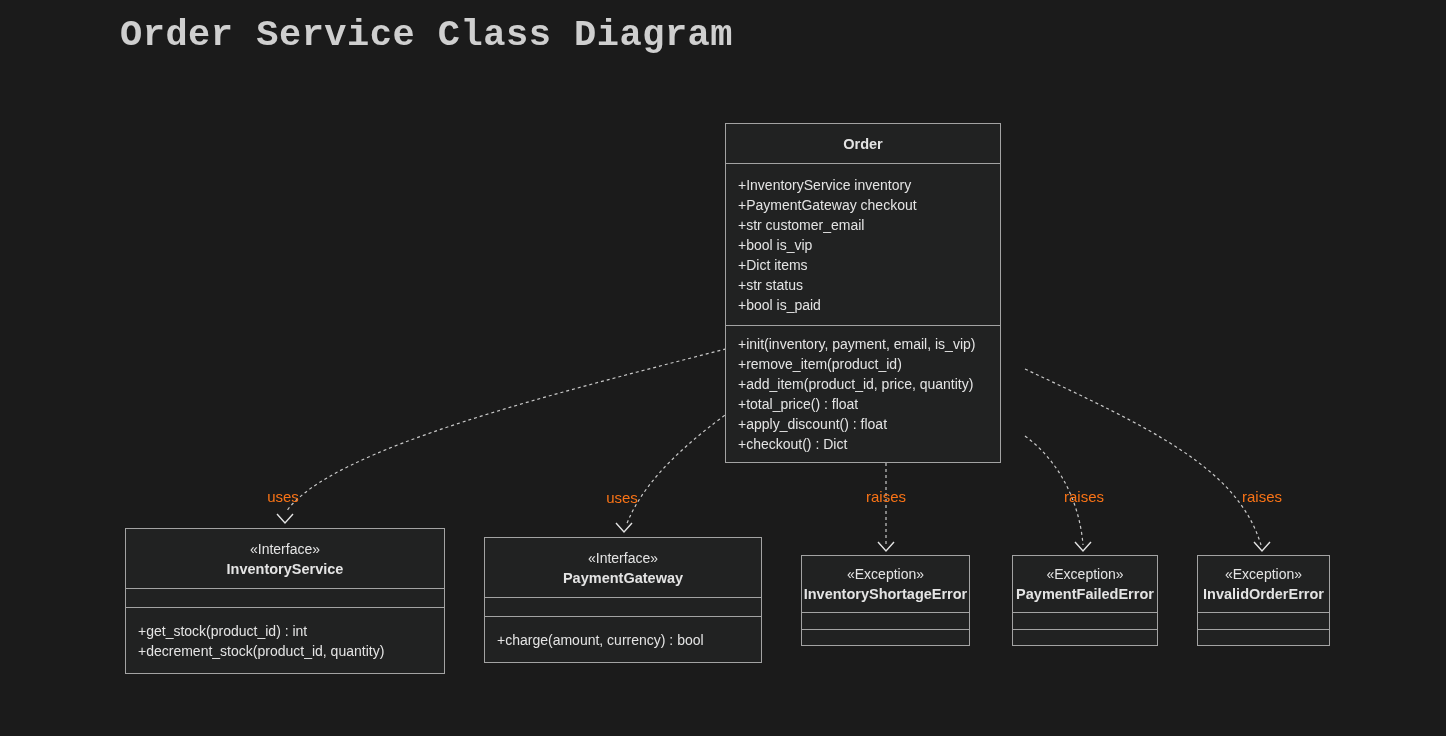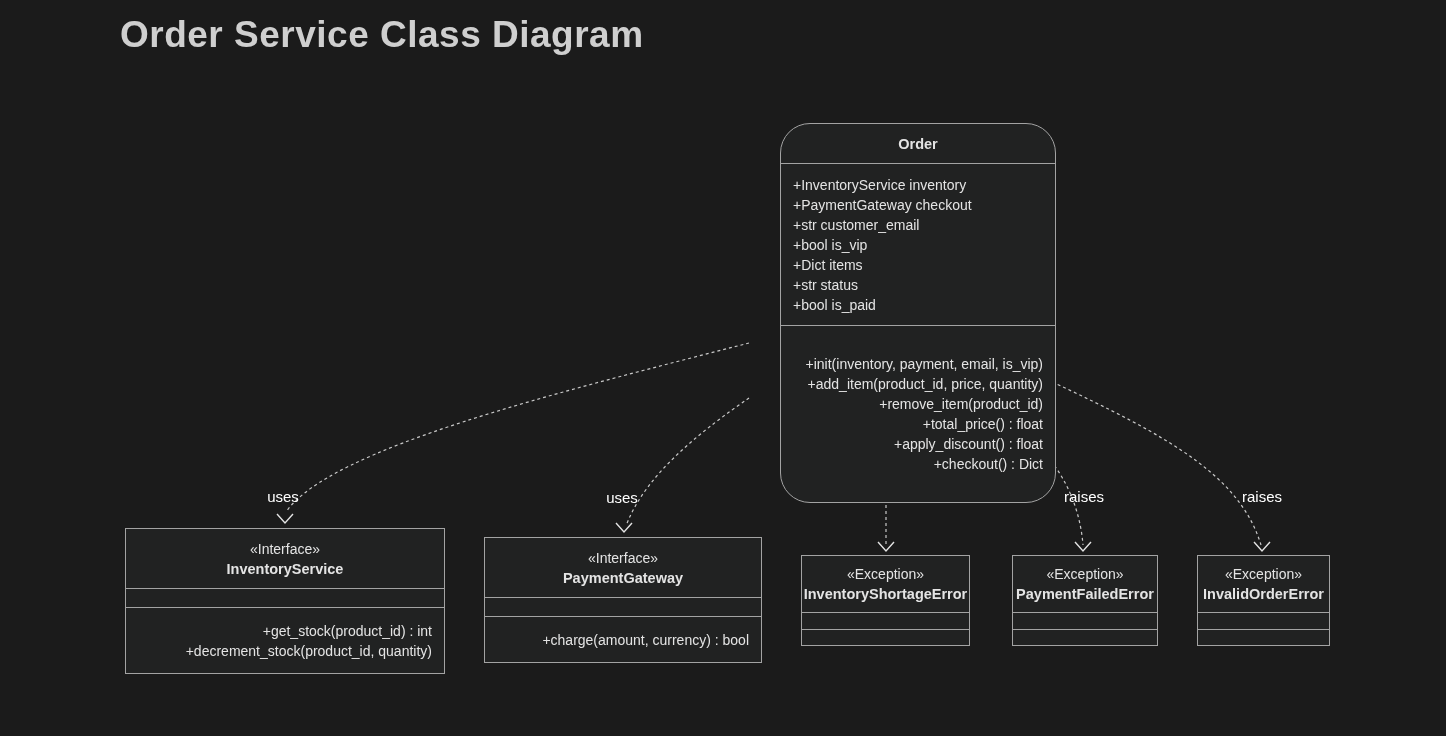--- a/index.html
+++ b/index.html
@@ -13,34 +13,35 @@
   }
   .page-title {
     position: absolute;
     left: 120px;
     top: 14px;
     margin: 0;
     font-size: 37px;
     font-weight: 700;
     letter-spacing: 0.5px;
     color: #cfcfcf;
+    font-family: Liberation Mono, monospace;
   }
   .edges-layer {
     position: absolute;
     left: 0; top: 0;
     width: 1446px; height: 736px;
     pointer-events: none;
   }
   .edges-layer path { fill: none; stroke: #c9c9c9; stroke-width: 1.2; stroke-dasharray: 3 3; }
   .edges-layer polyline { fill: none; stroke: #e3e3e3; stroke-width: 1.4; }
   .edge-label {
     position: absolute;
     transform: translate(-50%, -50%);
     font-size: 15px;
-    color: #ffffff;
+    color: #f97316;
     white-space: nowrap;
   }
   .class-box {
     position: absolute;
     box-sizing: border-box;
     background: #212222;
     border: 1px solid #a3a3a3;
     color: #e4e4e4;
     font-size: 14px;
     display: flex;
@@ -63,21 +64,21 @@
     box-sizing: border-box;
     border-bottom: 1px solid #a3a3a3;
     display: flex;
     flex-direction: column;
     justify-content: center;
     padding: 0 12px;
     line-height: 20px;
     flex: 0 0 auto;
     overflow: hidden;
   }
-  .cb-section.last { border-bottom: none; flex: 1 1 auto; align-items: flex-end; }
+  .cb-section.last { border-bottom: none; flex: 1 1 auto; }
   .member { white-space: nowrap; }
 </style>
 </head>
 <body>
 
 <div class="canvas">
 
   <h1 class="page-title">Order Service Class Diagram</h1>
 
   <svg class="edges-layer" viewBox="0 0 1446 736">
@@ -102,37 +103,37 @@
       <polyline points="1254,542 1262,551 1270,542"></polyline>
     </g>
   </svg>
 
   <span class="edge-label" style="left:283px; top:496px;">uses</span>
   <span class="edge-label" style="left:622px; top:497px;">uses</span>
   <span class="edge-label" style="left:886px; top:496px;">raises</span>
   <span class="edge-label" style="left:1084px; top:496px;">raises</span>
   <span class="edge-label" style="left:1262px; top:496px;">raises</span>
 
-  <div class="class-box" style="left:780px; top:123px; width:276px; height:380px;border-radius:30px;">
+  <div class="class-box" style="left:725px; top:123px; width:276px; height:340px;">
     <div class="cb-header" style="height:40px;">
       <div class="cb-classname">Order</div>
     </div>
     <div class="cb-section" style="height:162px;">
       <div class="member">+InventoryService inventory</div>
       <div class="member">+PaymentGateway checkout</div>
       <div class="member">+str customer_email</div>
       <div class="member">+bool is_vip</div>
       <div class="member">+Dict items</div>
       <div class="member">+str status</div>
       <div class="member">+bool is_paid</div>
     </div>
     <div class="cb-section last">
       <div class="member">+init(inventory, payment, email, is_vip)</div>
+      <div class="member">+remove_item(product_id)</div>
       <div class="member">+add_item(product_id, price, quantity)</div>
-      <div class="member">+remove_item(product_id)</div>
       <div class="member">+total_price() : float</div>
       <div class="member">+apply_discount() : float</div>
       <div class="member">+checkout() : Dict</div>
     </div>
   </div>
 
   <div class="class-box" style="left:125px; top:528px; width:320px; height:146px;">
     <div class="cb-header" style="height:60px;">
       <div class="cb-stereotype">«Interface»</div>
       <div class="cb-classname">InventoryService</div>

